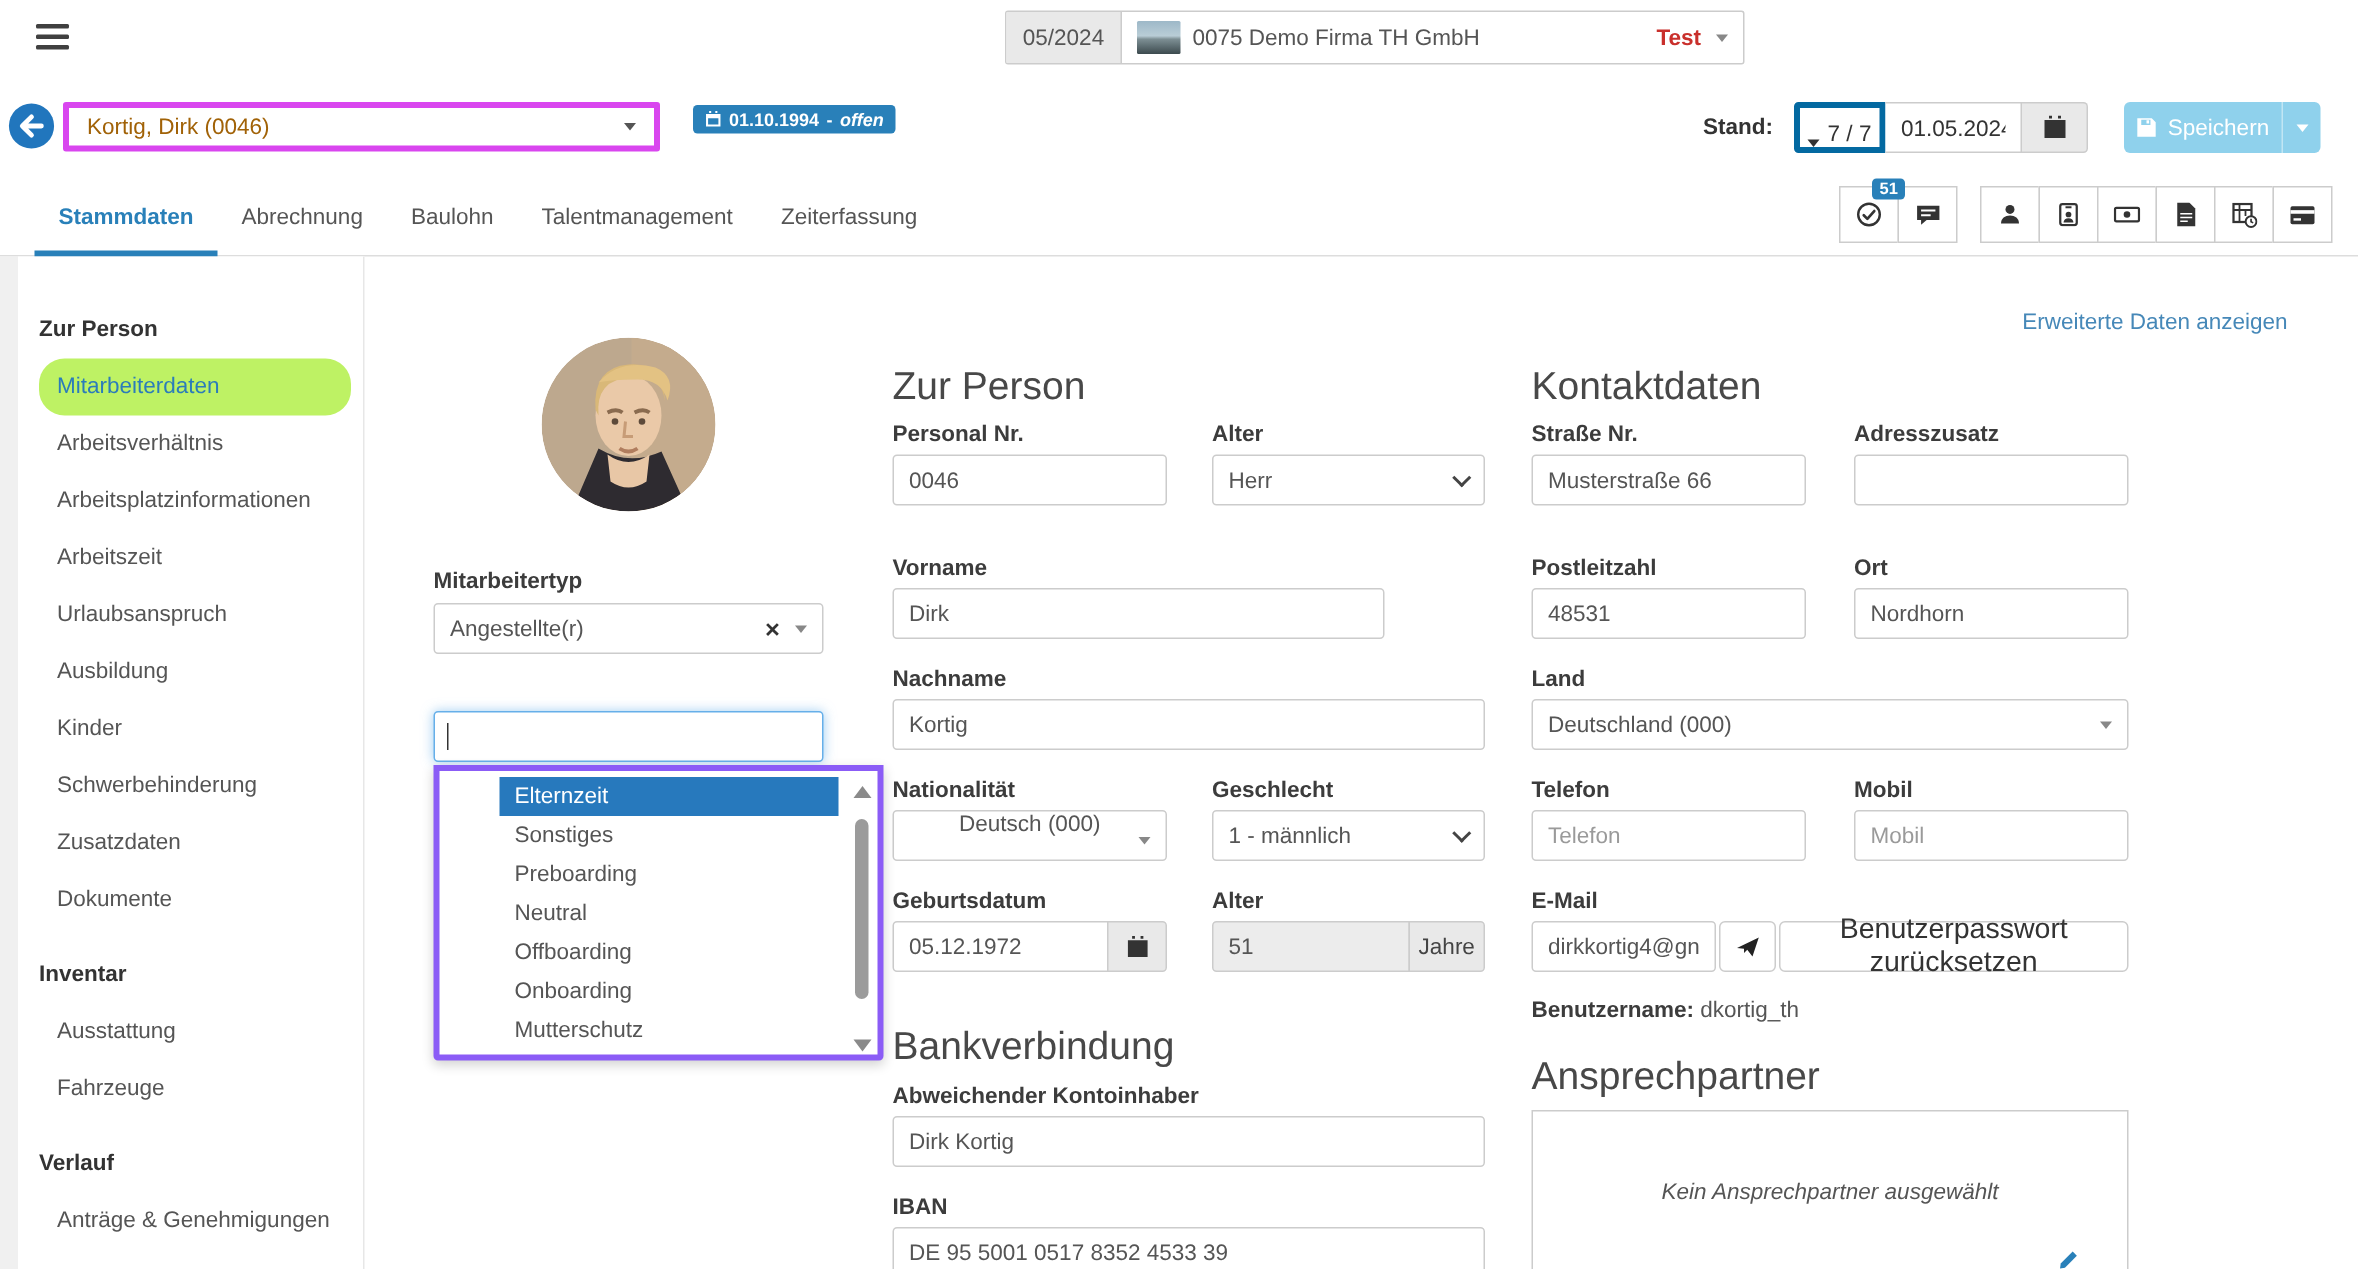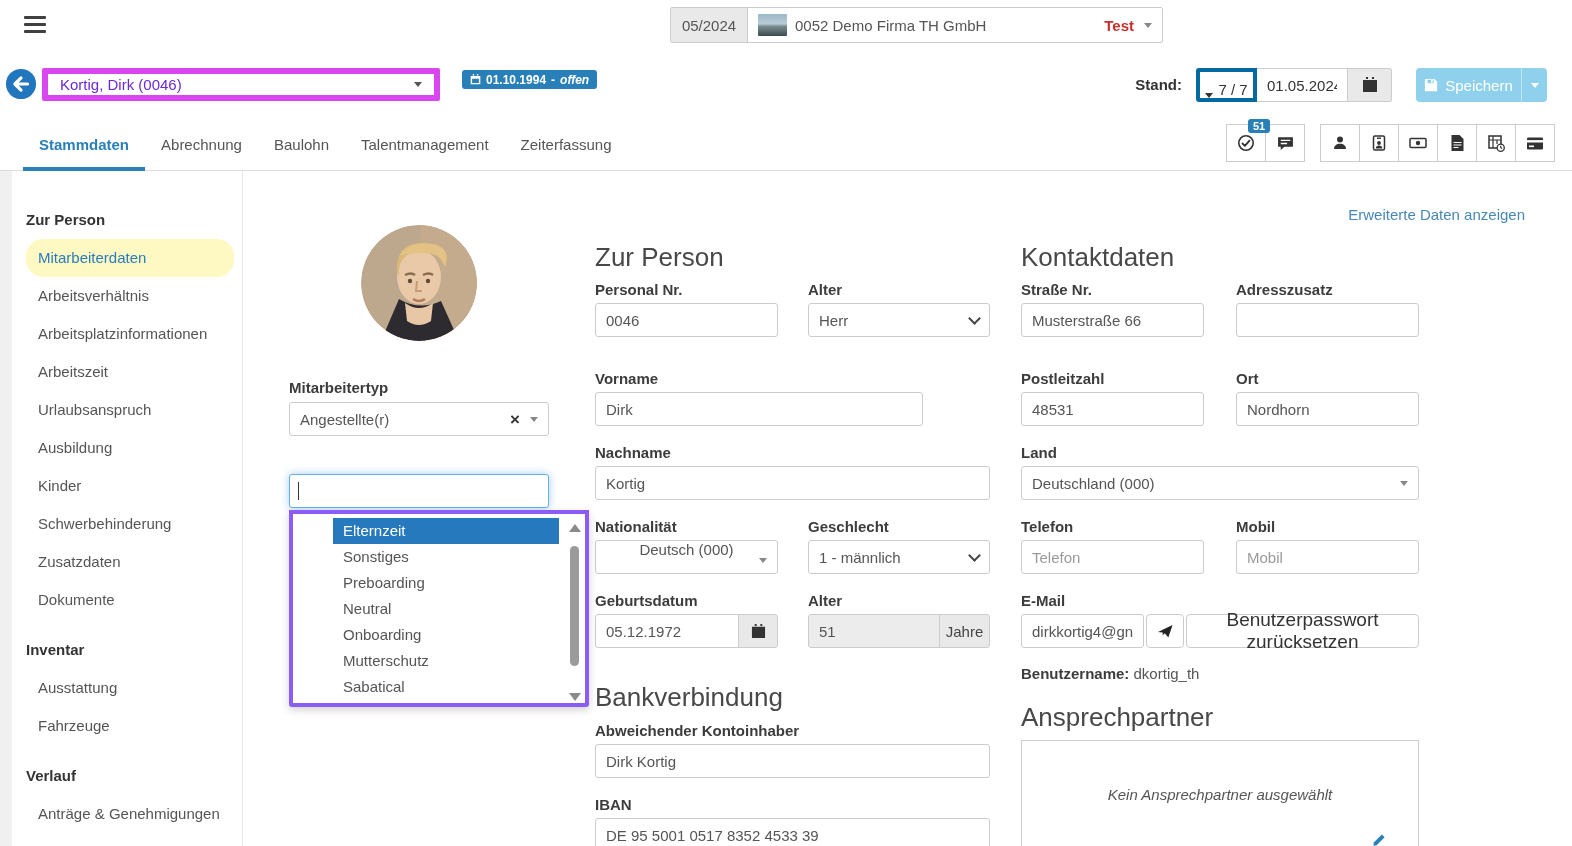--- a/index.html
+++ b/index.html
@@ -13,21 +13,21 @@
   .company-box { position:absolute; left:670px; top:7px; width:493px; height:36px; border:1px solid #ccc; border-radius:2px; display:flex; align-items:stretch; background:#fff; }
   .period-box { width:77px; background:#e9e9e9; border-right:1px solid #ccc; display:flex; align-items:center; justify-content:center; font-size:15px; color:#555; }
   .company-thumb { width:29px; height:22px; margin:6px 8px 6px 10px; border-radius:1px; background:linear-gradient(180deg,#9db8c8 0%,#b9cdd6 45%,#7d8f94 55%,#3c4a4e 100%); }
   .company-name { flex:1; display:flex; align-items:center; font-size:15px; color:#555; }
   .env-label { display:flex; align-items:center; font-size:15px; font-weight:700; color:#c9302c; margin-right:6px; }
   .caret-down { width:0; height:0; border-left:4px solid transparent; border-right:4px solid transparent; border-top:5px solid #888; display:inline-block; }
   .company-box .caret-down { align-self:center; margin-right:10px; margin-left:4px; }
 
   
   .back-btn { position:absolute; left:5px; top:68px; width:32px; height:32px; cursor:pointer; }
-  .emp-select { position:absolute; left:42px; top:68px; width:398px; height:33px; border:6px solid #d946ef; border-radius:2px; background:#fff; display:flex; align-items:center; padding:0 12px; font-size:15px; color:#6d28d9; cursor:pointer; }
+  .emp-select { position:absolute; left:42px; top:68px; width:398px; height:33px; border:4px solid #d946ef; border-radius:2px; background:#fff; display:flex; align-items:center; padding:0 12px; font-size:15px; color:#a16207; cursor:pointer; }
   .emp-select .caret-down { margin-left:auto; border-top-color:#555; }
   .entry-badge { position:absolute; left:462px; top:70px; height:19px; background:#2980b9; border-radius:3px; color:#fff; font-size:12px; font-weight:700; display:flex; align-items:center; padding:0 8px; gap:5px; }
   .entry-badge .offen { font-style:italic; }
   .stand-label { position:absolute; right:390px; top:76px; font-size:15px; font-weight:700; color:#333; }
   .stand-group { position:absolute; right:180px; top:68px; height:34px; display:flex; }
   .version-box { width:61px; border:4px solid #0369a1; border-radius:3px 0 0 3px; background:#fff; display:flex; align-items:flex-end; justify-content:center; gap:5px; font-size:15px; color:#333; cursor:pointer; }
   .version-box .caret-down { border-top-color:#333; }
   .date-input { width:91px; border:1px solid #ccc; border-left:none; background:#fff; font-size:15px; color:#333; padding:0 10px; font-family:inherit; }
   .cal-btn { width:44px; border:1px solid #ccc; border-left:none; border-radius:0 3px 3px 0; background:#e9e9e9; display:flex; align-items:center; justify-content:center; cursor:pointer; }
   .save-btn { position:absolute; right:25px; top:68px; height:34px; width:131px; background:#8fd1ec; border:none; border-radius:4px; display:flex; cursor:pointer; }
@@ -46,21 +46,21 @@
   .btn-group { display:flex; position:relative; }
   .icon-btn { width:40px; height:38px; background:#fff; border:1px solid #ccc; margin-left:-1px; display:flex; align-items:center; justify-content:center; cursor:pointer; }
   .icon-btn:first-child { margin-left:0; }
   .count-badge { position:absolute; left:21px; top:-5px; background:#2980b9; color:#fff; font-size:11px; font-weight:700; border-radius:3px; padding:1px 5px; z-index:2; }
 
   
   .left-gutter { position:absolute; left:0; top:171px; width:12px; height:675px; background:#f0f0f0; }
   .sidebar { position:absolute; left:12px; top:171px; width:231px; height:675px; background:#fff; border-right:1px solid #e7e7e7; padding:30px 0 0 14px; }
   .side-head { height:38px; line-height:38px; font-size:15px; font-weight:700; color:#333; }
   .side-item { height:38px; line-height:38px; font-size:15px; color:#555; padding-left:12px; width:208px; cursor:pointer; }
-  .side-item.active { background:#fef9c3; color:#2b7cba; border-radius:17px; }
+  .side-item.active { background:#bef264; color:#2b7cba; border-radius:17px; }
   .side-gap { height:12px; }
 
   
   .lbl { position:absolute; font-size:15px; font-weight:700; color:#3c3c3c; white-space:nowrap; }
   .inp { position:absolute; height:34px; border:1px solid #ccc; border-radius:3px; background:#fff; font-size:15px; color:#555; padding:0 10px; font-family:inherit; }
   .inp:disabled { background:#ececec; color:#555; }
   .selbox { position:absolute; height:34px; border:1px solid #ccc; border-radius:3px; background:#fff; font-size:15px; color:#555; display:flex; align-items:center; padding:0 10px; cursor:pointer; }
   .chev { width:9px; height:9px; border-right:2px solid #444; border-bottom:2px solid #444; transform:rotate(45deg); margin-left:auto; margin-top:-4px; }
   .selbox .caret-down { margin-left:auto; }
   .addon { position:absolute; height:34px; background:#e9e9e9; border:1px solid #ccc; border-radius:0 3px 3px 0; display:flex; align-items:center; justify-content:center; font-size:15px; color:#444; }
@@ -101,21 +101,21 @@
 
   <div class="hamburger">
       <span></span>
       <span></span>
       <span></span>
     </div>
 
   <div class="company-box">
     <div class="period-box">05/2024</div>
     <div class="company-thumb"></div>
-    <div class="company-name">0052 Demo Firma TH GmbH</div>
+    <div class="company-name">0075 Demo Firma TH GmbH</div>
     <div class="env-label">Test</div>
     <span class="caret-down"></span>
   </div>
 
   <div class="back-btn">
     <svg width="32" height="32" viewBox="0 0 34 34">
         <circle cx="17" cy="17" r="16" fill="#2176bd"></circle>
         <path d="M24 17H12 M17 10.5 L10.5 17 L17 23.5" fill="none" stroke="#fff" stroke-width="3.4" stroke-linecap="round" stroke-linejoin="round"></path>
       </svg>
   </div>
@@ -289,20 +289,21 @@
   <div class="lbl" style="left:289px; top:451px;margin-top:36px;">Status</div>
   <div class="status-input">
       <span class="cursor-bar"></span>
     </div>
 
   <div class="dropdown">
     <div class="dd-item selected">Elternzeit</div>
     <div class="dd-item">Sonstiges</div>
     <div class="dd-item">Preboarding</div>
     <div class="dd-item">Neutral</div>
+    <div class="dd-item">Offboarding</div>
     <div class="dd-item">Onboarding</div>
     <div class="dd-item">Mutterschutz</div>
     <div class="dd-item">Sabatical</div>
     <div class="dd-scroll">
       <div class="dd-up"></div>
       <div class="dd-thumb"></div>
       <div class="dd-down"></div>
     </div>
   </div>
 

